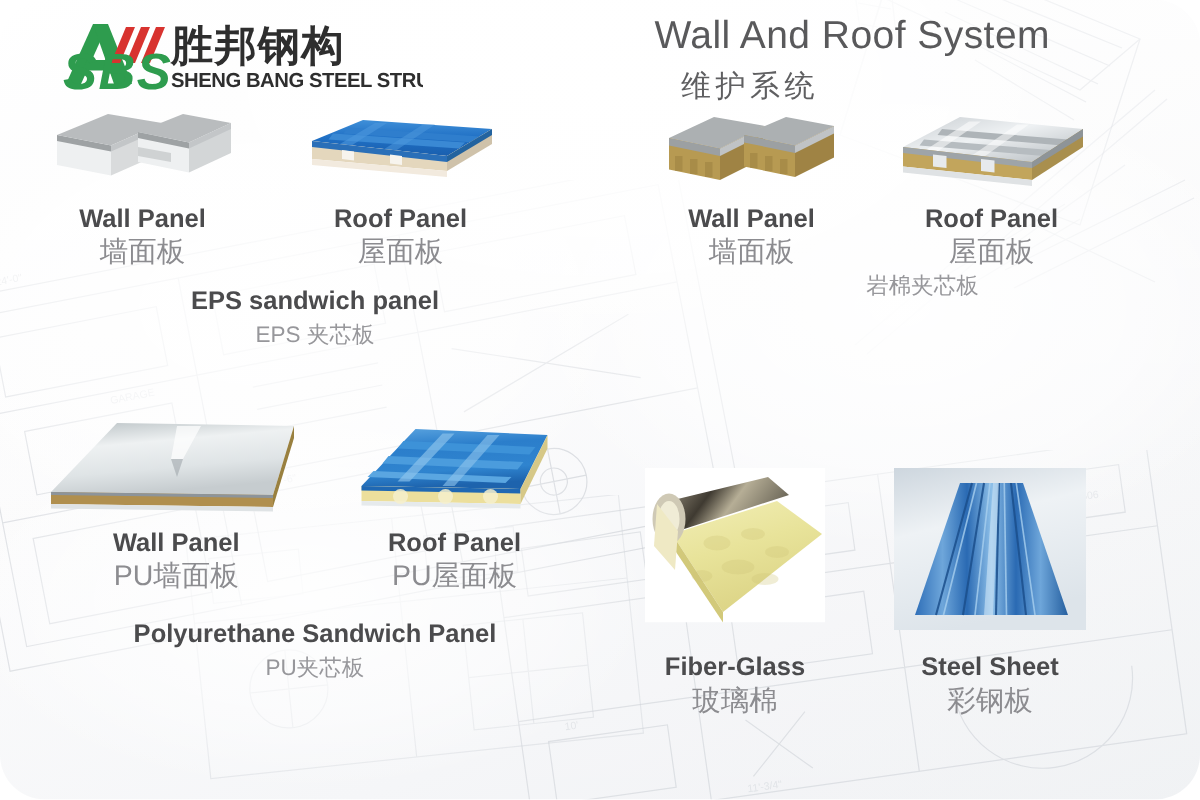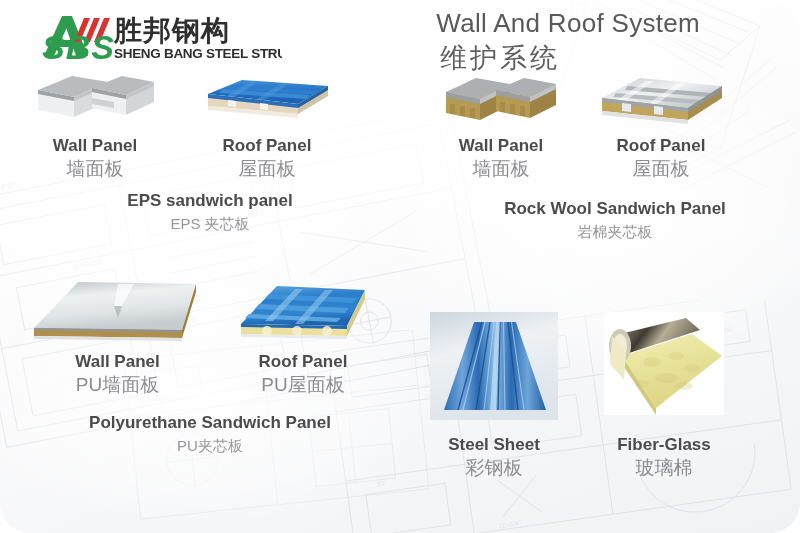--- a/index.html
+++ b/index.html
@@ -63,21 +63,21 @@
   }
   .title-en {
     font-size: 26px;
     color: #59595b;
     letter-spacing: .3px;
     line-height: 34px;
     white-space: nowrap;
     text-align: right;
   }
   .title-cn {
-    font-size: 27px;
+    font-size: 20px;
     color: #5f5f61;
     letter-spacing: 3px;
     line-height: 36px;
     white-space: nowrap;
   }
 
   
   .group { position: absolute; }
   .g-items {
     display: flex;
@@ -362,21 +362,20 @@
             <path d="M92 42 L126 20 L126 32 L92 54 Z" fill="#a98f4e"></path>
             <path d="M92 42 L126 20 L126 25 L92 46 Z" fill="#8e9498"></path>
             <path d="M26 37 l9 1 l0 8 l-9 -1 Z" fill="#e7eaec"></path>
             <path d="M58 40 l9 1 l0 8 l-9 -1 Z" fill="#e7eaec"></path>
           </svg>
         </div>
         <div class="cap-en">Roof Panel</div>
         <div class="cap-cn">屋面板</div>
       </div>
     </div>
-    <div class="g-title-en" style="margin-top:16px">Rock Wool Sandwich Panel</div>
     <div class="g-title-cn">岩棉夹芯板</div>
   </div>
 
   <div class="group" id="group-pu">
     <div class="g-items">
       <div class="item">
         <div class="pic">
           <svg class="photo" width="175" height="78" viewBox="0 0 175 78">
             <defs>
               <linearGradient id="puTop" x1="0" y1="0" x2="0.3" y2="1">
@@ -430,20 +429,61 @@
         <div class="cap-en">Roof Panel</div>
         <div class="cap-cn">PU屋面板</div>
       </div>
     </div>
     <div class="g-title-en" style="margin-top:14px">Polyurethane Sandwich Panel</div>
     <div class="g-title-cn">PU夹芯板</div>
   </div>
 
   <div class="group" id="group-misc">
     <div class="g-items">
+      <div class="item">
+        <div class="pic">
+          <svg class="photo" width="120" height="103" viewBox="0 0 120 103">
+            <defs>
+              <linearGradient id="fgFoil" x1="0" y1="0" x2="1" y2="0.3">
+                <stop offset="0" stop-color="#d8d3bf"></stop>
+                <stop offset=".22" stop-color="#7b7465"></stop>
+                <stop offset=".45" stop-color="#3f3a31"></stop>
+                <stop offset=".66" stop-color="#b6ae96"></stop>
+                <stop offset="1" stop-color="#6f6a5b"></stop>
+              </linearGradient>
+              <linearGradient id="fgWool" x1="0" y1="0" x2="0.4" y2="1">
+                <stop offset="0" stop-color="#f2eeb6"></stop>
+                <stop offset=".5" stop-color="#e8e39a"></stop>
+                <stop offset="1" stop-color="#dcd486"></stop>
+              </linearGradient>
+            </defs>
+            <rect x="0" y="0" width="120" height="103" fill="#ffffff"></rect>
+
+            <path d="M18 44 L88 22 L118 44 L52 96 Z" fill="url(#fgWool)"></path>
+            <path d="M18 44 L52 96 L52 103 L18 52 Z" fill="#d2c97a"></path>
+
+            <path d="M8 24 L82 6 L96 18 L22 42 Z" fill="url(#fgFoil)"></path>
+            <ellipse cx="16" cy="34" rx="11" ry="17" fill="#cfc9b5"></ellipse>
+            <ellipse cx="16" cy="34" rx="7" ry="12" fill="#f0ecd6"></ellipse>
+            <path d="M8 24 L22 42 L20 68 L6 52 Z" fill="#efe9c4"></path>
+
+            <g opacity=".3" fill="#cfc578">
+              <ellipse cx="48" cy="50" rx="9" ry="5"></ellipse>
+              <ellipse cx="72" cy="44" rx="8" ry="4"></ellipse>
+              <ellipse cx="62" cy="66" rx="11" ry="5"></ellipse>
+              <ellipse cx="88" cy="56" rx="8" ry="4"></ellipse>
+              <ellipse cx="38" cy="72" rx="7" ry="4"></ellipse>
+              <ellipse cx="80" cy="74" rx="9" ry="4"></ellipse>
+            </g>
+          </svg>
+        </div>
+        <div class="cap-en" style="margin-top:18px">Fiber-Glass</div>
+        <div class="cap-cn">玻璃棉</div>
+      </div>
+
       <div class="item">
         <div class="pic">
           <svg class="photo" width="128" height="108" viewBox="0 0 128 108">
             <defs>
               <linearGradient id="ssBg" x1="0" y1="0" x2="0.3" y2="1">
                 <stop offset="0" stop-color="#cdd6de"></stop>
                 <stop offset=".4" stop-color="#eef2f5"></stop>
                 <stop offset="1" stop-color="#dde4ea"></stop>
               </linearGradient>
               <linearGradient id="ssBlue" x1="0" y1="0" x2="1" y2="0">
@@ -471,59 +511,18 @@
               <path d="M64 10 L54 98"></path>
               <path d="M73.5 10 L75 98"></path>
               <path d="M81.5 10 L94 98"></path>
             </g>
             <path d="M66 10 L70 10 L66 98 L60 98 Z" fill="#d6e9f8" opacity=".55"></path>
           </svg>
         </div>
         <div class="cap-en" style="margin-top:13px">Steel Sheet</div>
         <div class="cap-cn">彩钢板</div>
       </div>
-
-      <div class="item">
-        <div class="pic">
-          <svg class="photo" width="120" height="103" viewBox="0 0 120 103">
-            <defs>
-              <linearGradient id="fgFoil" x1="0" y1="0" x2="1" y2="0.3">
-                <stop offset="0" stop-color="#d8d3bf"></stop>
-                <stop offset=".22" stop-color="#7b7465"></stop>
-                <stop offset=".45" stop-color="#3f3a31"></stop>
-                <stop offset=".66" stop-color="#b6ae96"></stop>
-                <stop offset="1" stop-color="#6f6a5b"></stop>
-              </linearGradient>
-              <linearGradient id="fgWool" x1="0" y1="0" x2="0.4" y2="1">
-                <stop offset="0" stop-color="#f2eeb6"></stop>
-                <stop offset=".5" stop-color="#e8e39a"></stop>
-                <stop offset="1" stop-color="#dcd486"></stop>
-              </linearGradient>
-            </defs>
-            <rect x="0" y="0" width="120" height="103" fill="#ffffff"></rect>
-
-            <path d="M18 44 L88 22 L118 44 L52 96 Z" fill="url(#fgWool)"></path>
-            <path d="M18 44 L52 96 L52 103 L18 52 Z" fill="#d2c97a"></path>
-
-            <path d="M8 24 L82 6 L96 18 L22 42 Z" fill="url(#fgFoil)"></path>
-            <ellipse cx="16" cy="34" rx="11" ry="17" fill="#cfc9b5"></ellipse>
-            <ellipse cx="16" cy="34" rx="7" ry="12" fill="#f0ecd6"></ellipse>
-            <path d="M8 24 L22 42 L20 68 L6 52 Z" fill="#efe9c4"></path>
-
-            <g opacity=".3" fill="#cfc578">
-              <ellipse cx="48" cy="50" rx="9" ry="5"></ellipse>
-              <ellipse cx="72" cy="44" rx="8" ry="4"></ellipse>
-              <ellipse cx="62" cy="66" rx="11" ry="5"></ellipse>
-              <ellipse cx="88" cy="56" rx="8" ry="4"></ellipse>
-              <ellipse cx="38" cy="72" rx="7" ry="4"></ellipse>
-              <ellipse cx="80" cy="74" rx="9" ry="4"></ellipse>
-            </g>
-          </svg>
-        </div>
-        <div class="cap-en" style="margin-top:18px">Fiber-Glass</div>
-        <div class="cap-cn">玻璃棉</div>
-      </div>
     </div>
     <div class="g-title-en"></div>
     <div class="g-title-cn"></div>
   </div>
 
 </div>
 
 </body></html>

